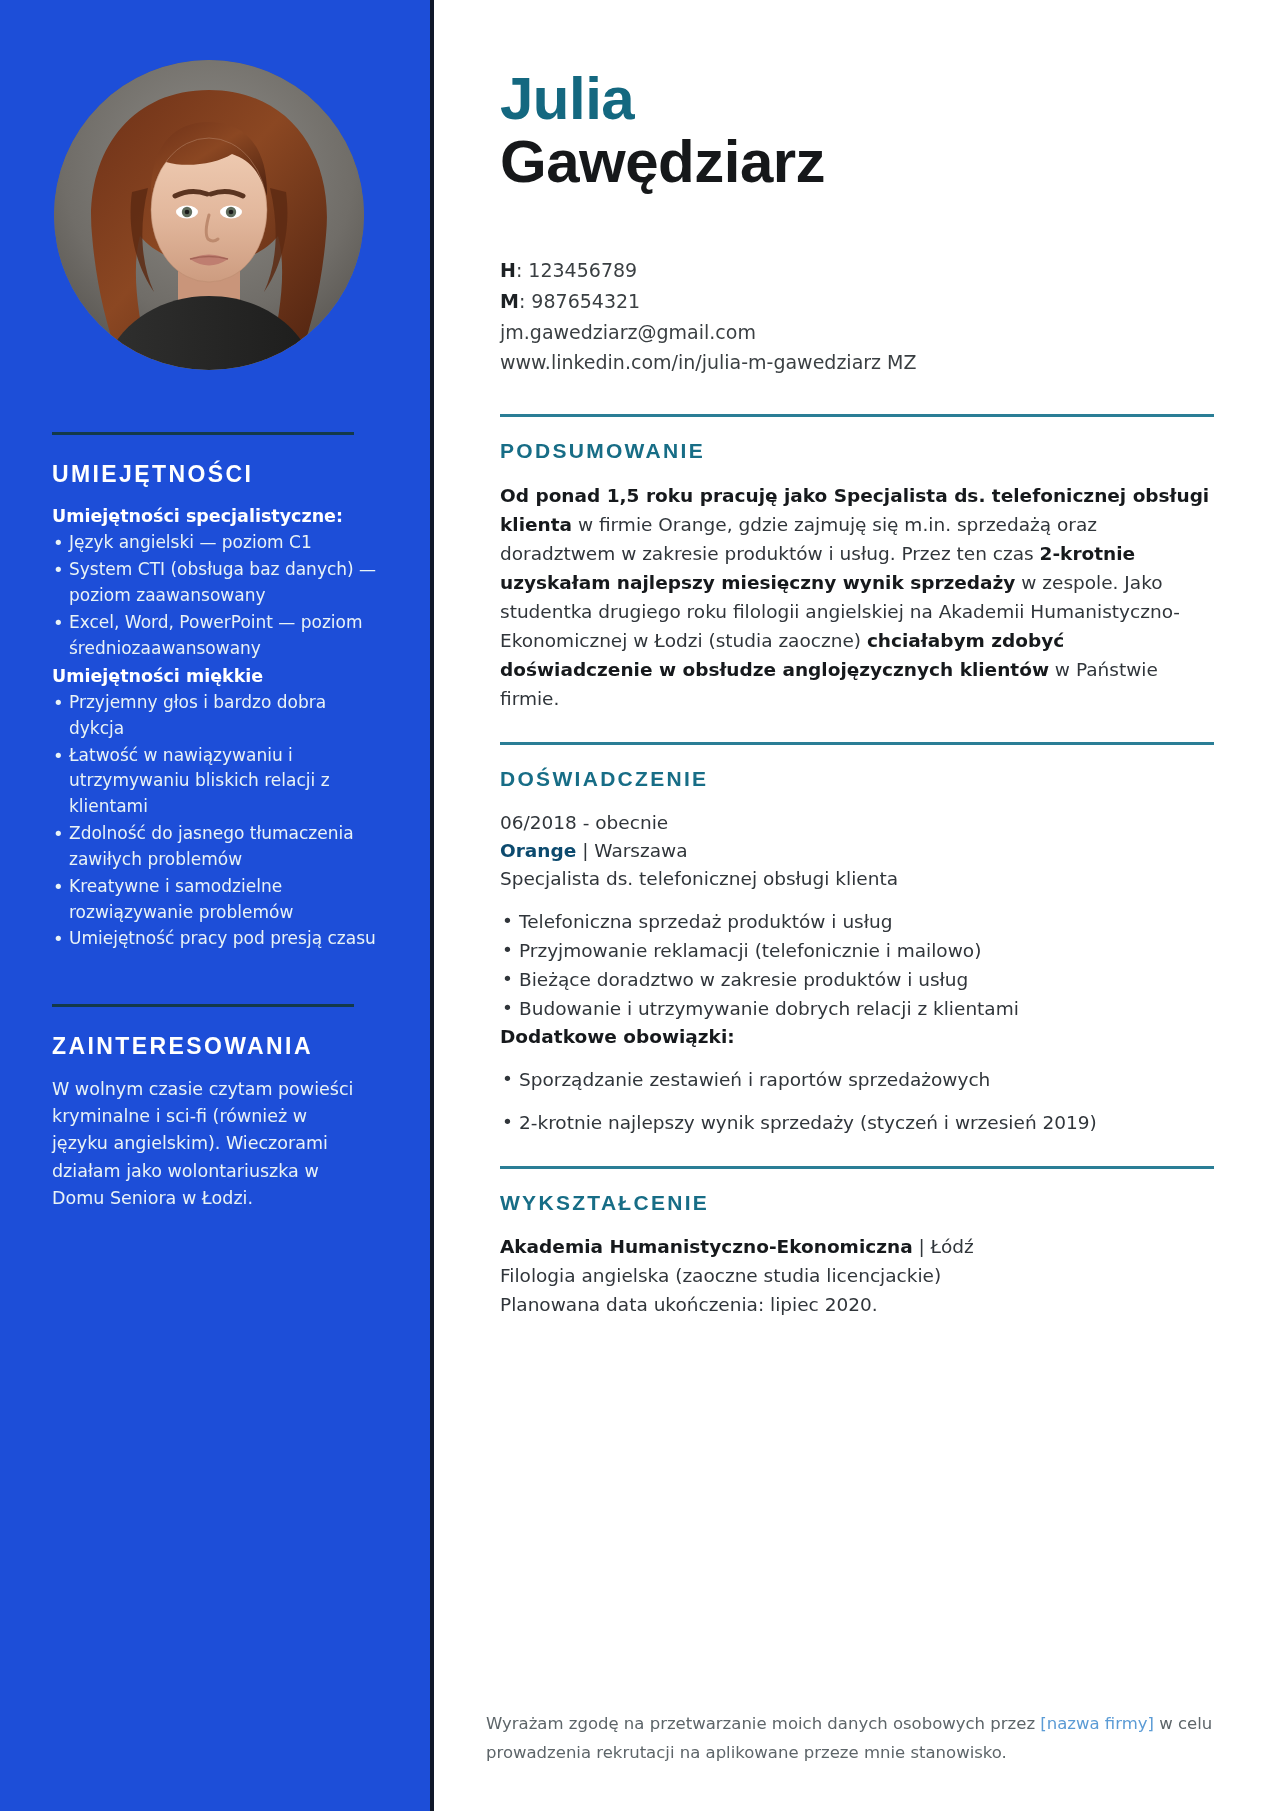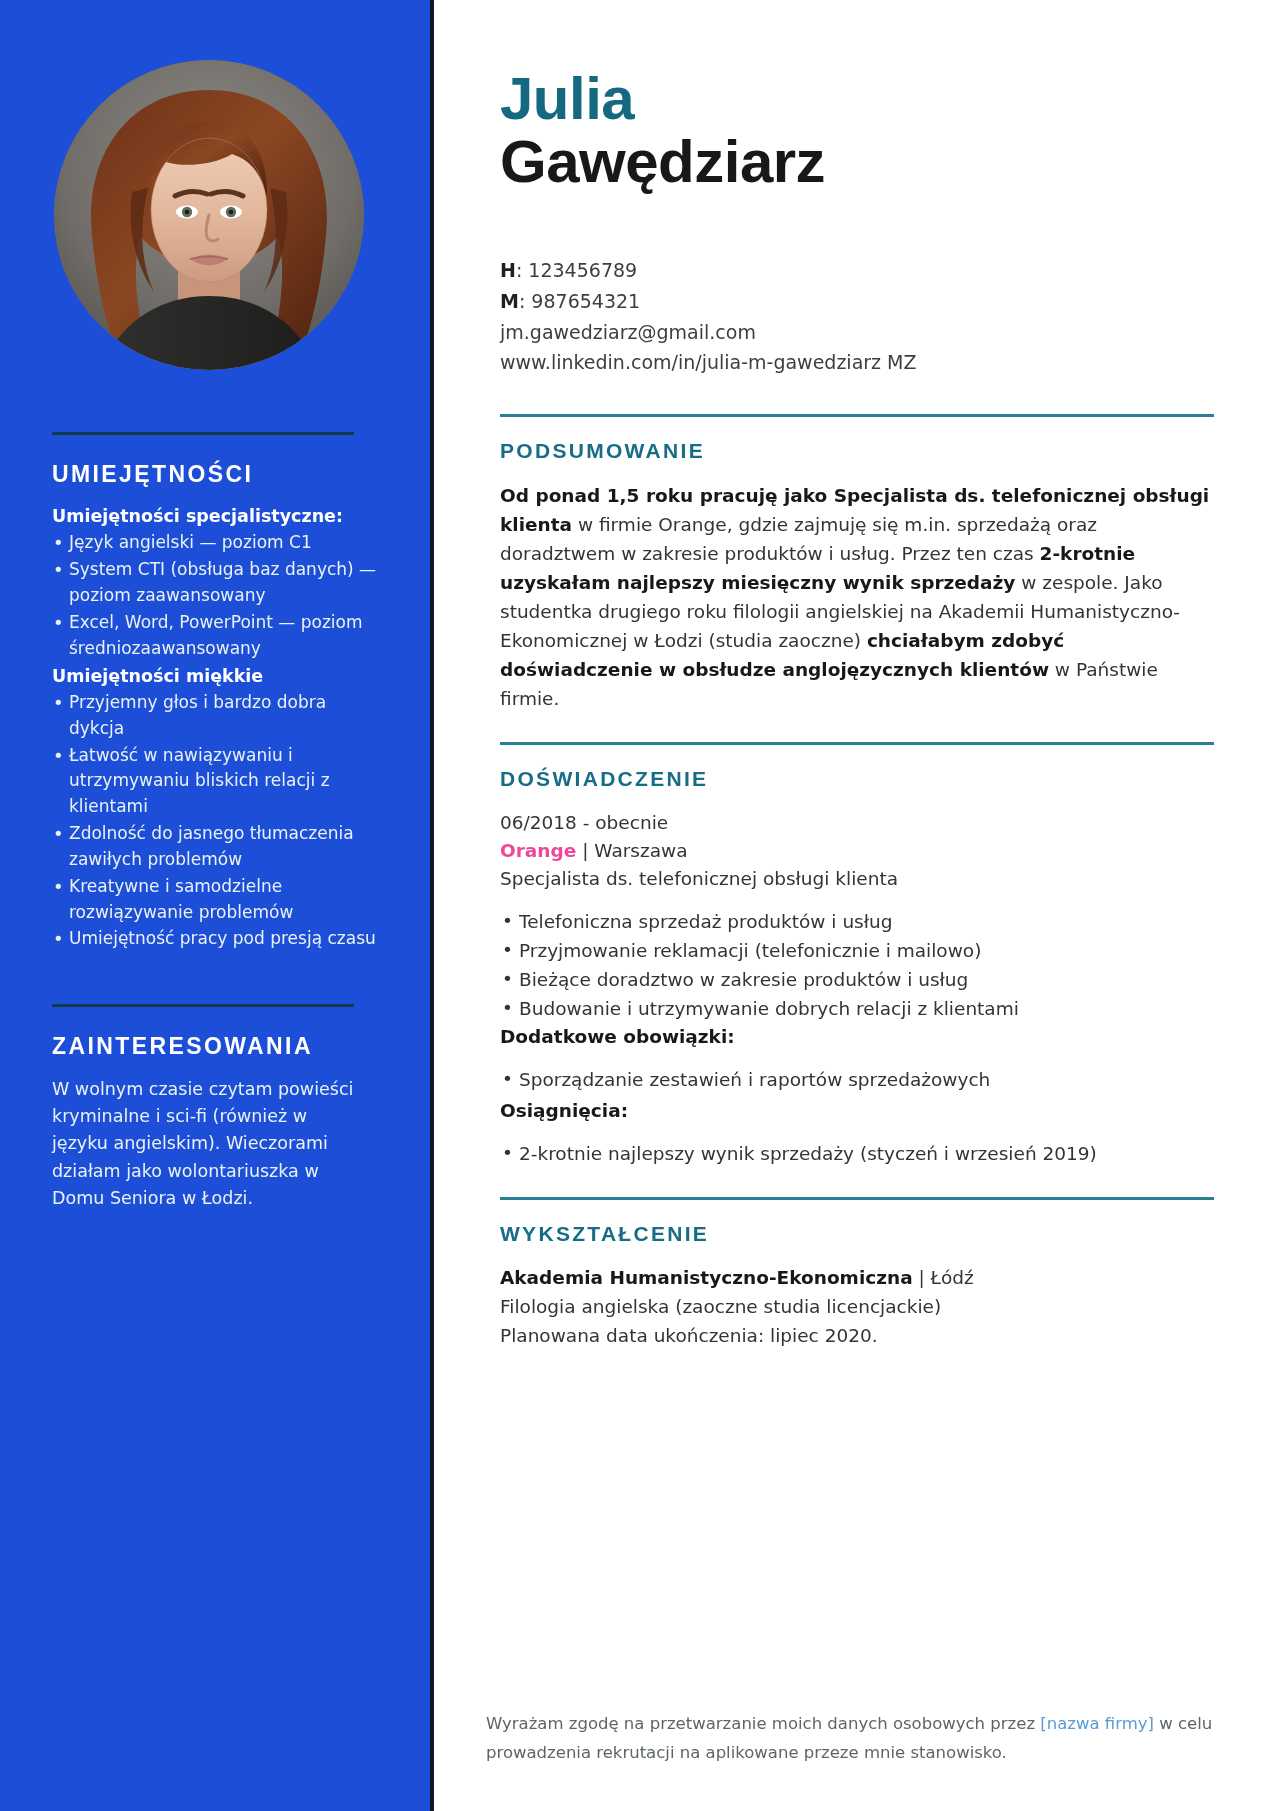--- a/index.html
+++ b/index.html
@@ -122,21 +122,21 @@
     margin-bottom:18px;
   }
   .body-text {
     font-size:18.5px;
     line-height:1.57;
     color:#30353a;
   }
   .body-text b { color:#16191c; font-weight:bold; }
 
   .exp-meta { font-size:18.5px; line-height:1.54; color:#30353a; }
-  .exp-meta b { color:#ec4899; }
+  .exp-meta b { color:#0c4a6e; }
 
   .dot-list { list-style:none; margin:14px 0 0 0; padding:0; }
   .dot-list li {
     font-size:18.5px;
     line-height:1.56;
     color:#30353a;
     padding-left:19px;
     position:relative;
   }
   .dot-list li::before {
@@ -288,21 +288,20 @@
           <li>Przyjmowanie reklamacji (telefonicznie i mailowo)</li>
           <li>Bieżące doradztwo w zakresie produktów i usług</li>
           <li>Budowanie i utrzymywanie dobrych relacji z klientami</li>
         </ul>
 
         <div class="inline-bold">Dodatkowe obowiązki:</div>
         <ul class="dot-list">
           <li>Sporządzanie zestawień i raportów sprzedażowych</li>
         </ul>
 
-        <div class="inline-bold" style="margin-top:2px">Osiągnięcia:</div>
         <ul class="dot-list">
           <li>2-krotnie najlepszy wynik sprzedaży (styczeń i wrzesień 2019)</li>
         </ul>
       </section>
 
       <div class="hr-teal" style="margin-top:4px"></div>
 
       <section class="sec">
         <h2 class="sec-title">WYKSZTAŁCENIE</h2>
         <div class="edu-line"><b>Akademia Humanistyczno-Ekonomiczna</b><span> | Łódź</span></div>

